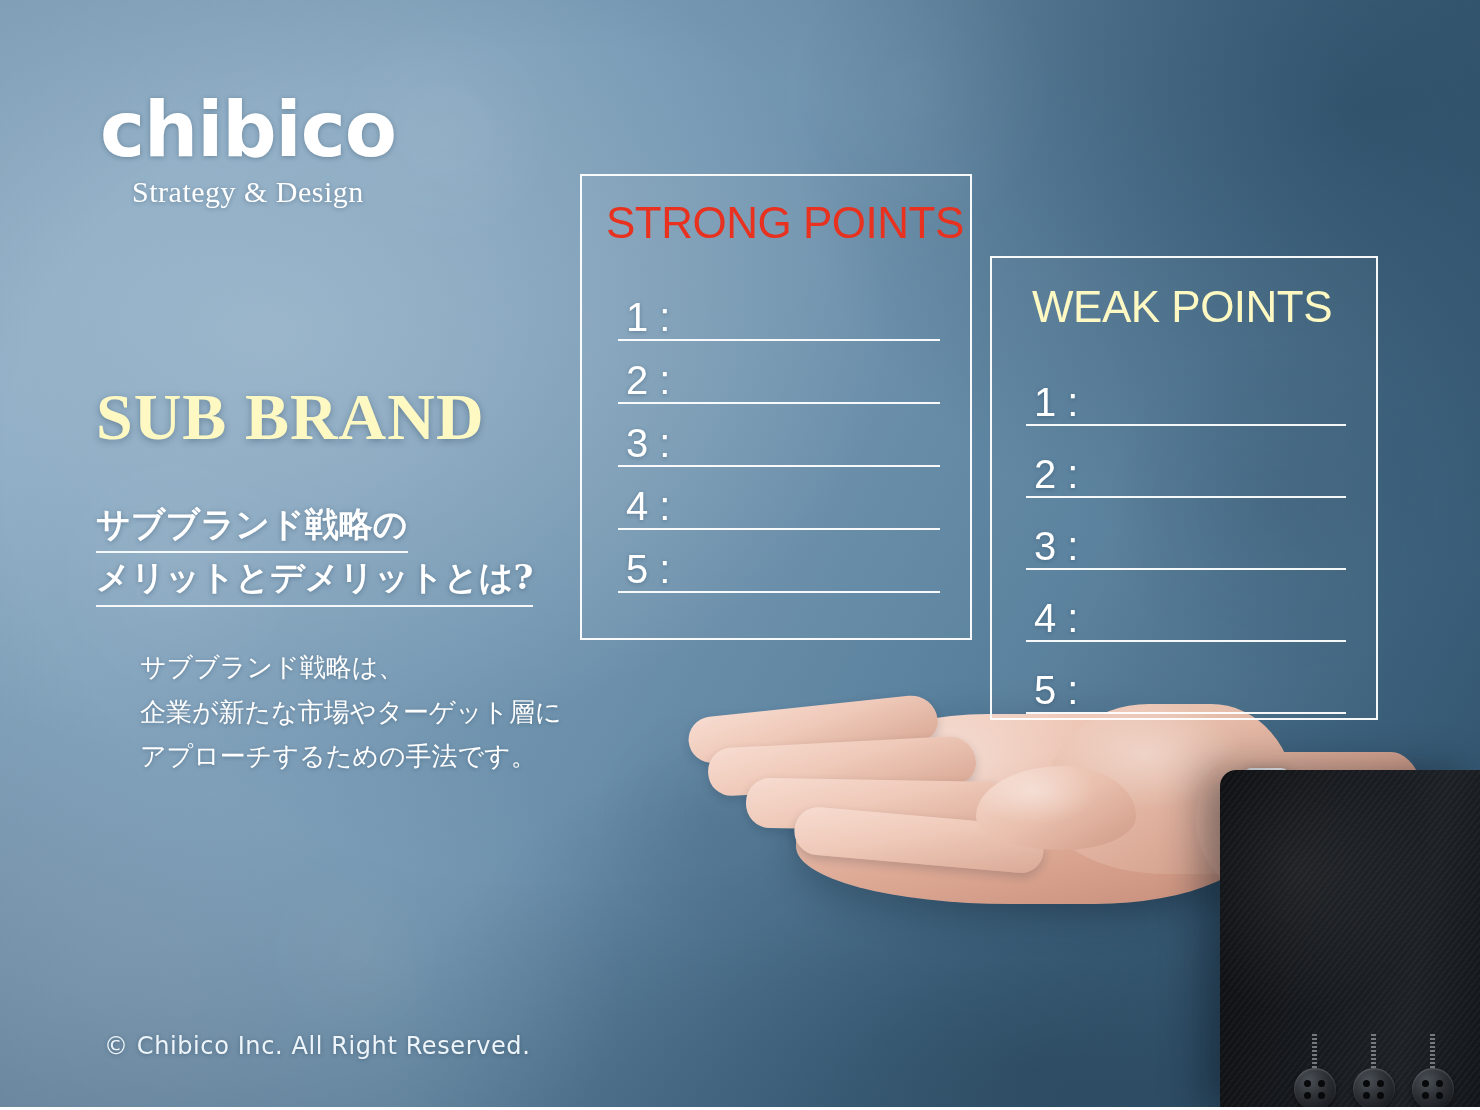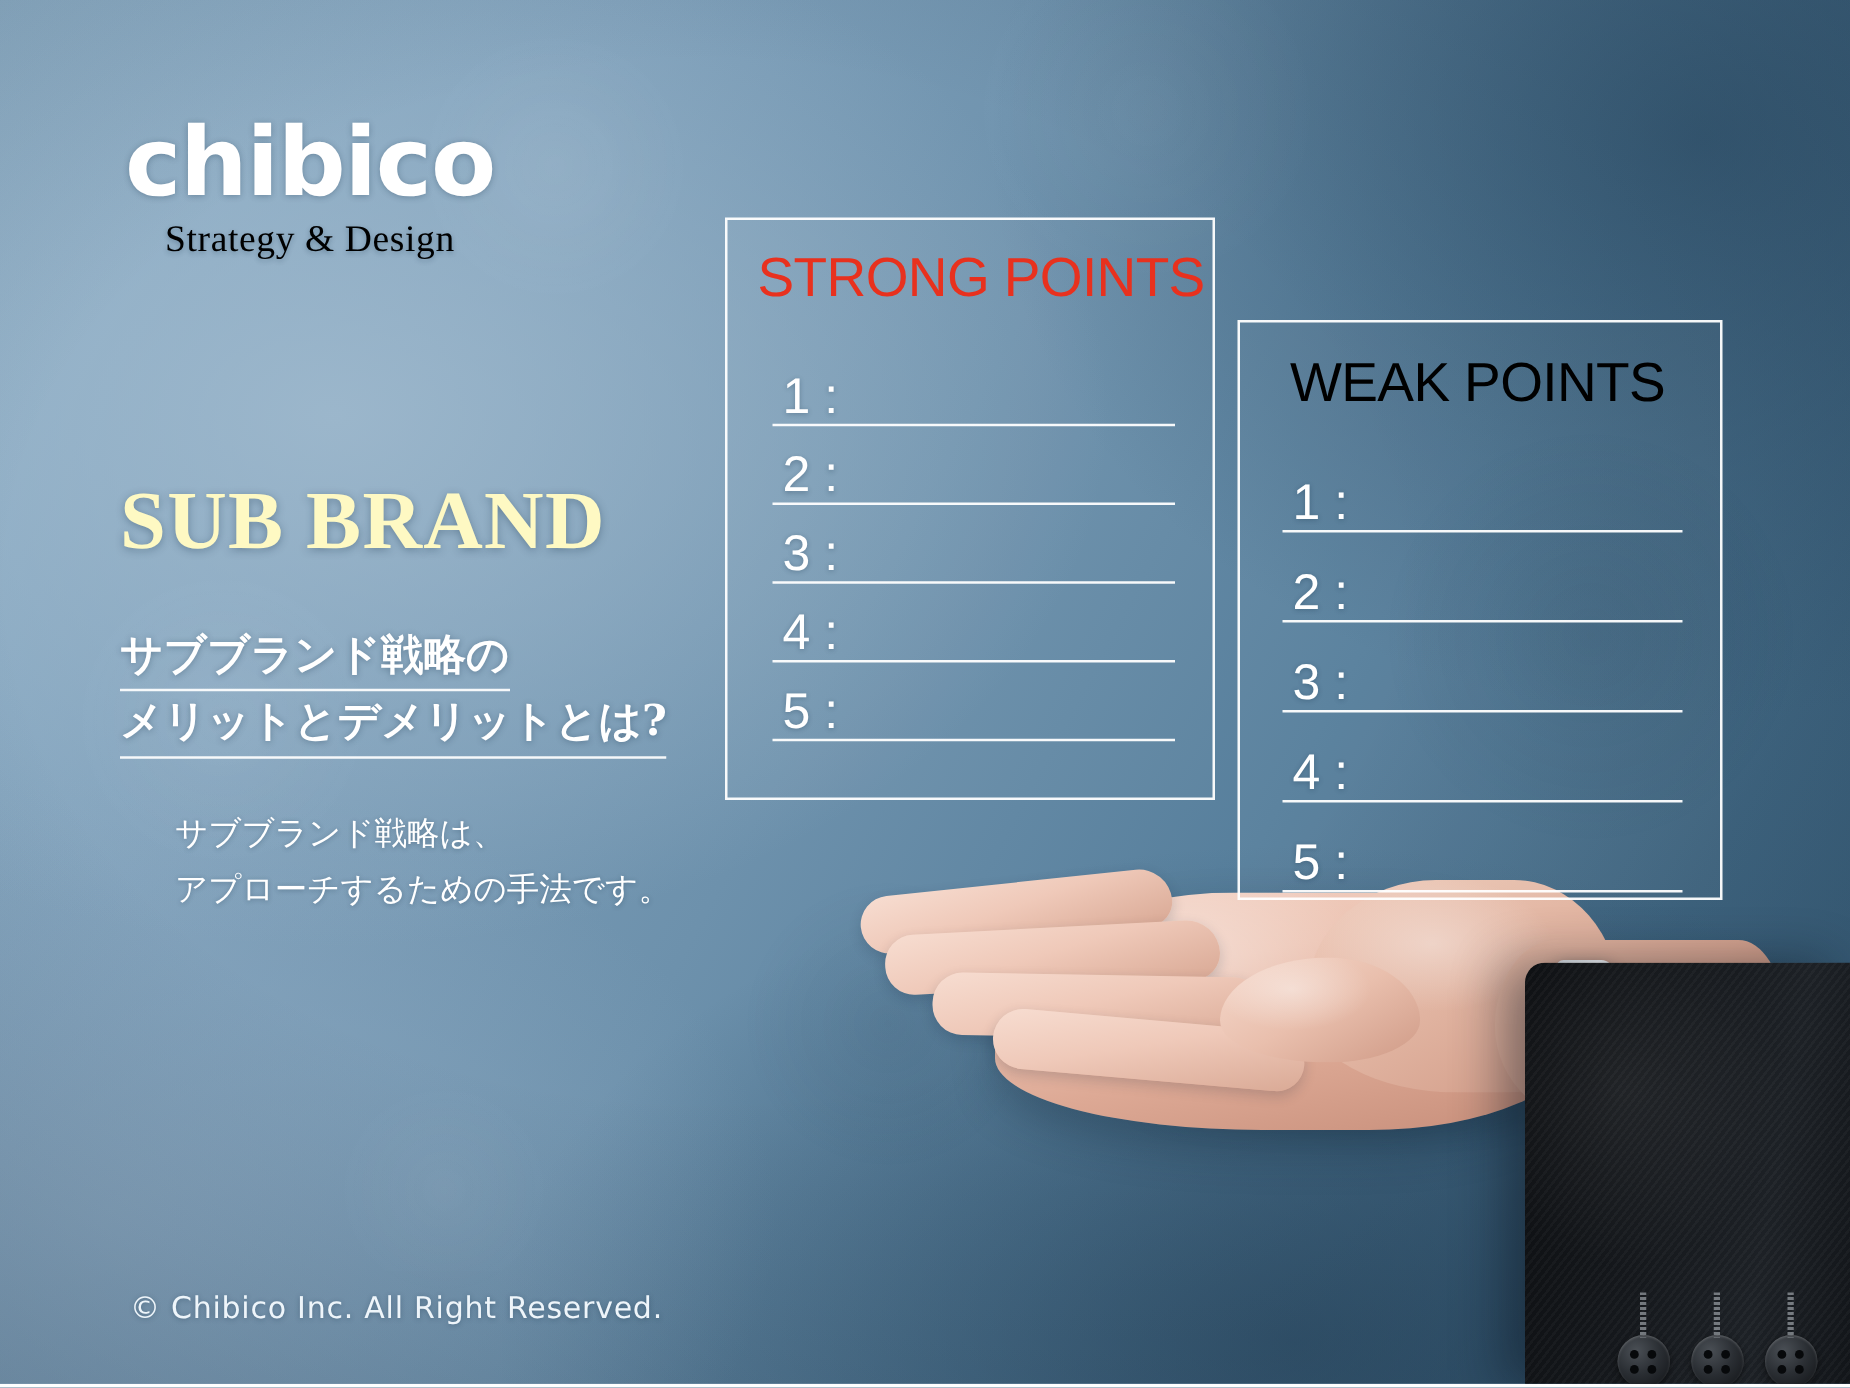--- a/index.html
+++ b/index.html
@@ -46,21 +46,21 @@
   
   .logo { position:absolute; left:100px; top:92px; }
   .logo-word {
     font-family:"DejaVu Sans", sans-serif;
     font-size:76px; font-weight:700; letter-spacing:-1px;
     color:#fff; line-height:1;
     text-shadow:0 1px 5px rgba(18,44,66,.30);
   }
   .logo-sub {
     font-family:"Liberation Serif", serif;
-    font-size:30px; color:#000000; line-height:1;
+    font-size:30px; color:#ffffff; line-height:1;
     margin-top:9px; letter-spacing:.5px; text-align:center;
     text-shadow:0 1px 4px rgba(18,44,66,.30);
   }
 
   
   .sub-brand {
     position:absolute; left:96px; top:384px;
     font-family:"Liberation Serif", serif;
     font-size:66px; font-weight:700; color:#fef9c3;
     letter-spacing:1px; line-height:1;
@@ -270,20 +270,21 @@
 
   <div class="sub-brand">SUB BRAND</div>
 
   <div class="headline">
     <span>サブブランド戦略の</span>
     <span>メリットとデメリットとは?</span>
   </div>
 
   <div class="body-copy">
     <span>サブブランド戦略は、</span>
+    <span>企業が新たな市場やターゲット層に</span>
     <span>アプローチするための手法です。</span>
   </div>
 
   <div class="card card-strong">
     <div class="card-title" style="color:#e8311e">STRONG POINTS</div>
     <div class="rows">
       <div class="row">
           <span class="row-num">1 :</span>
         </div>
       <div class="row">
@@ -295,21 +296,21 @@
       <div class="row">
           <span class="row-num">4 :</span>
         </div>
       <div class="row">
           <span class="row-num">5 :</span>
         </div>
     </div>
   </div>
 
   <div class="card card-weak">
-    <div class="card-title" style="color:#000000">WEAK POINTS</div>
+    <div class="card-title" style="color:#fef9c3">WEAK POINTS</div>
     <div class="rows">
       <div class="row">
           <span class="row-num">1 :</span>
         </div>
       <div class="row">
           <span class="row-num">2 :</span>
         </div>
       <div class="row">
           <span class="row-num">3 :</span>
         </div>

